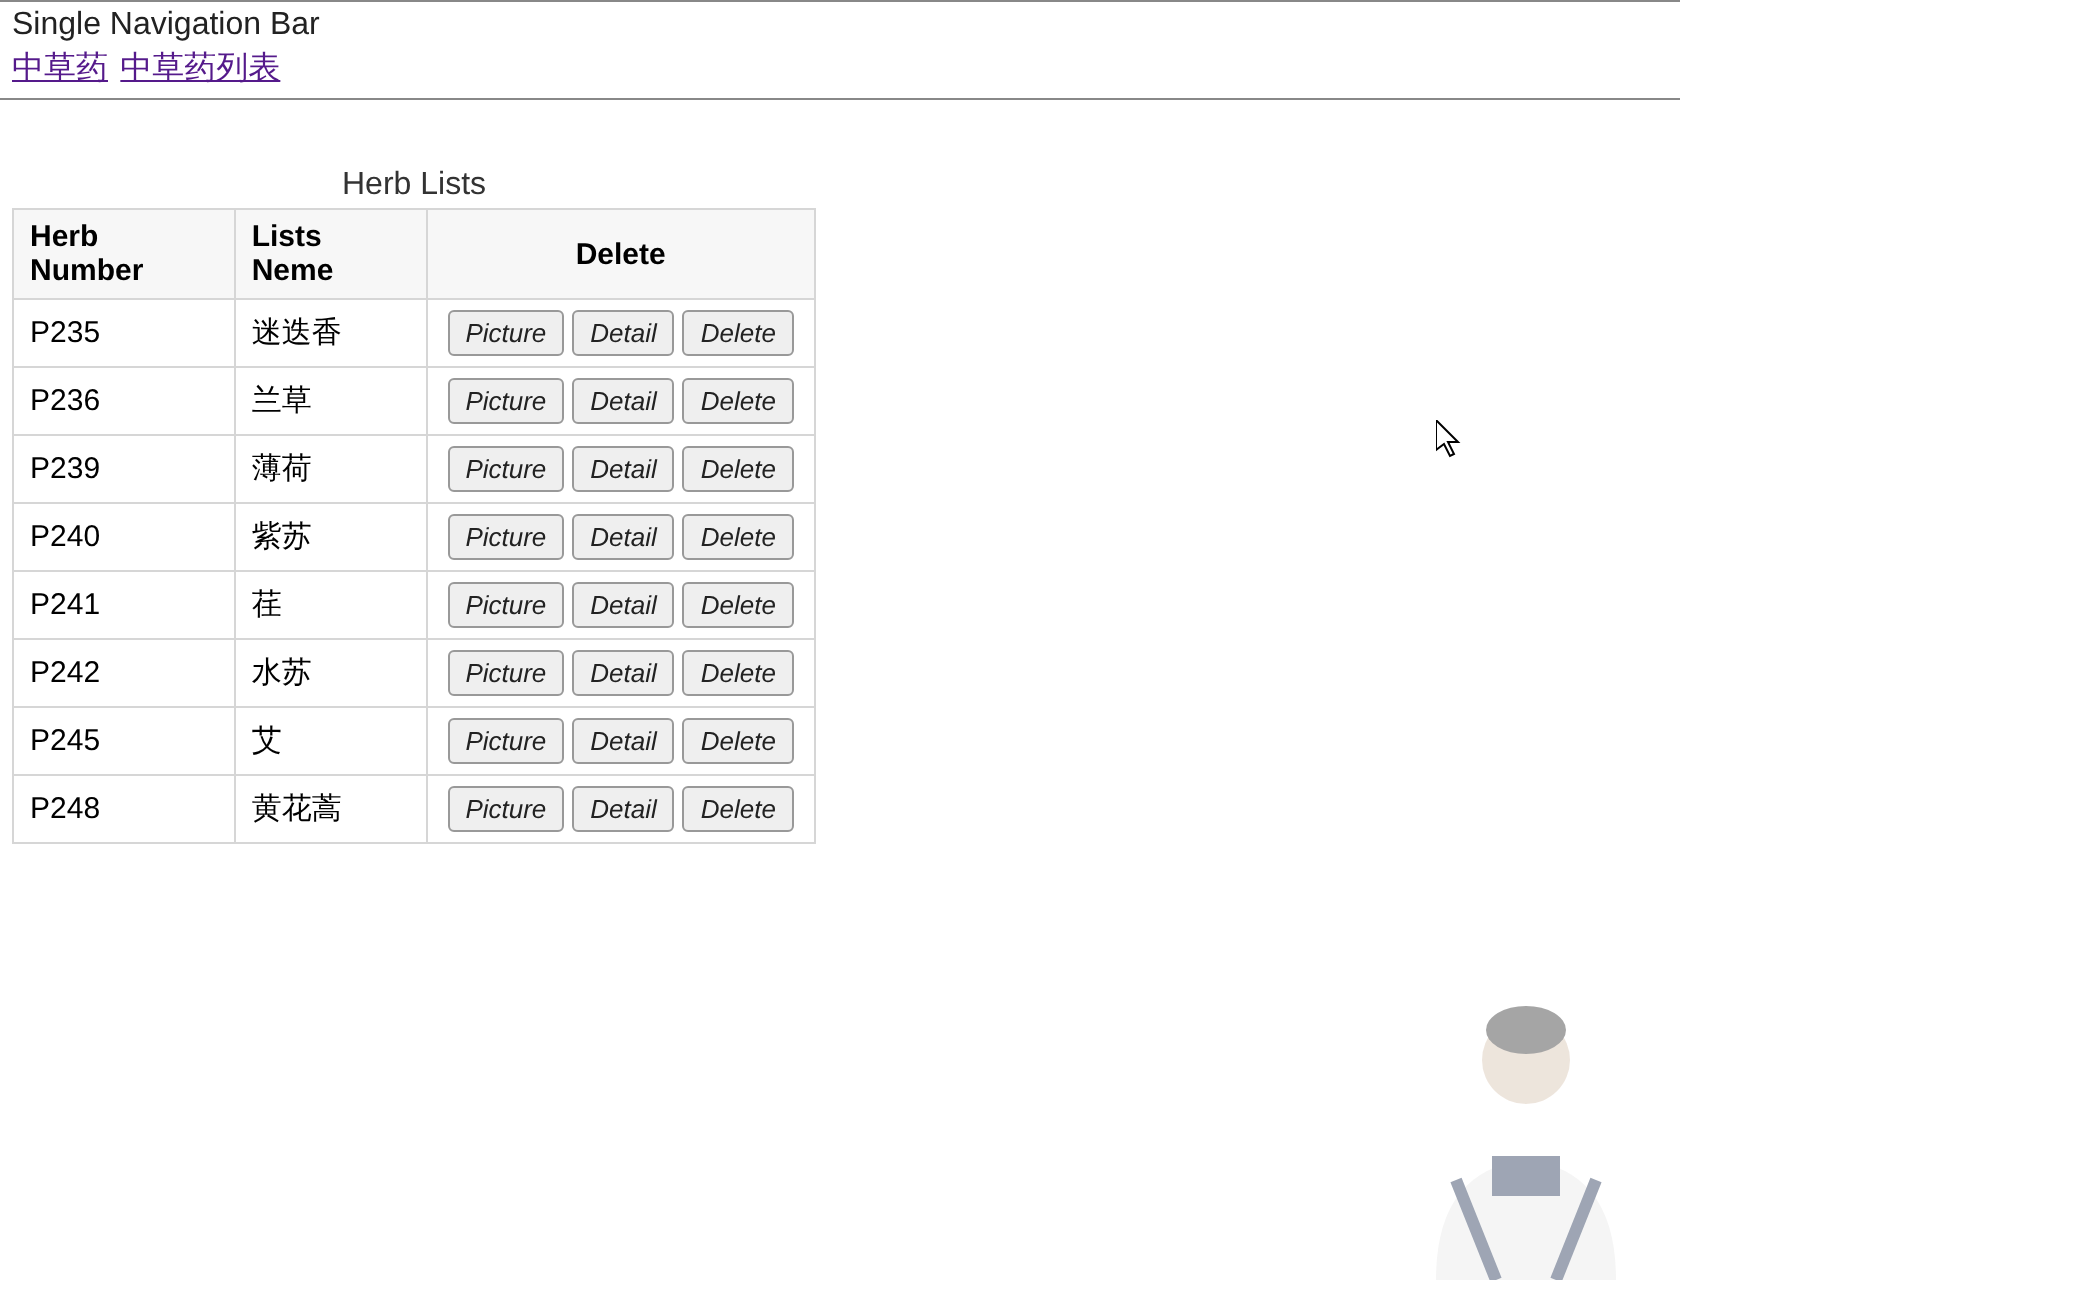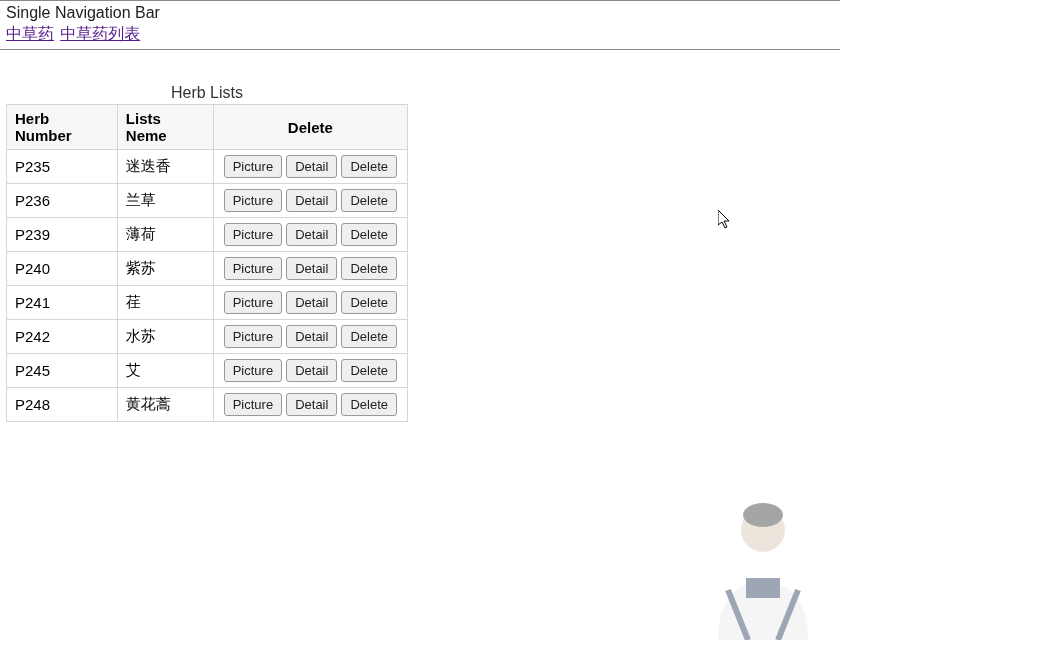--- a/index.html
+++ b/index.html
@@ -58,20 +58,21 @@
     .btn {
       font-family: Arial, sans-serif;
       font-size: 13px;
       padding: 3px 8px;
       margin: 0 2px;
       background: #efefef;
       border: 1px solid #999;
       border-radius: 3px;
       color: #222;
       cursor: pointer;
+      font-style: italic;
     }
     .avatar {
       position: absolute;
       right: 22px;
       top: 490px;
       width: 110px;
       height: 150px;
     }
     .avatar svg {
       width: 100%;

